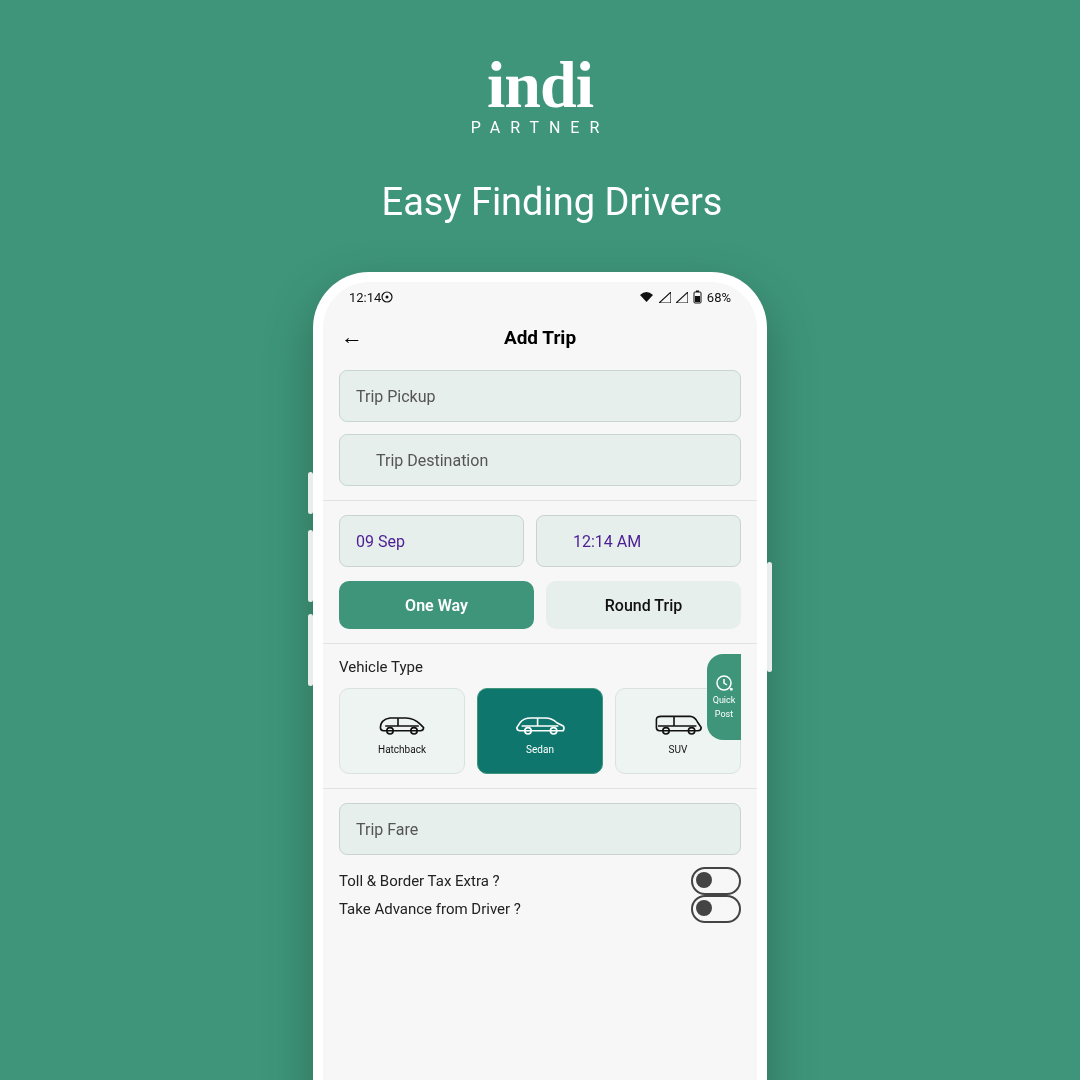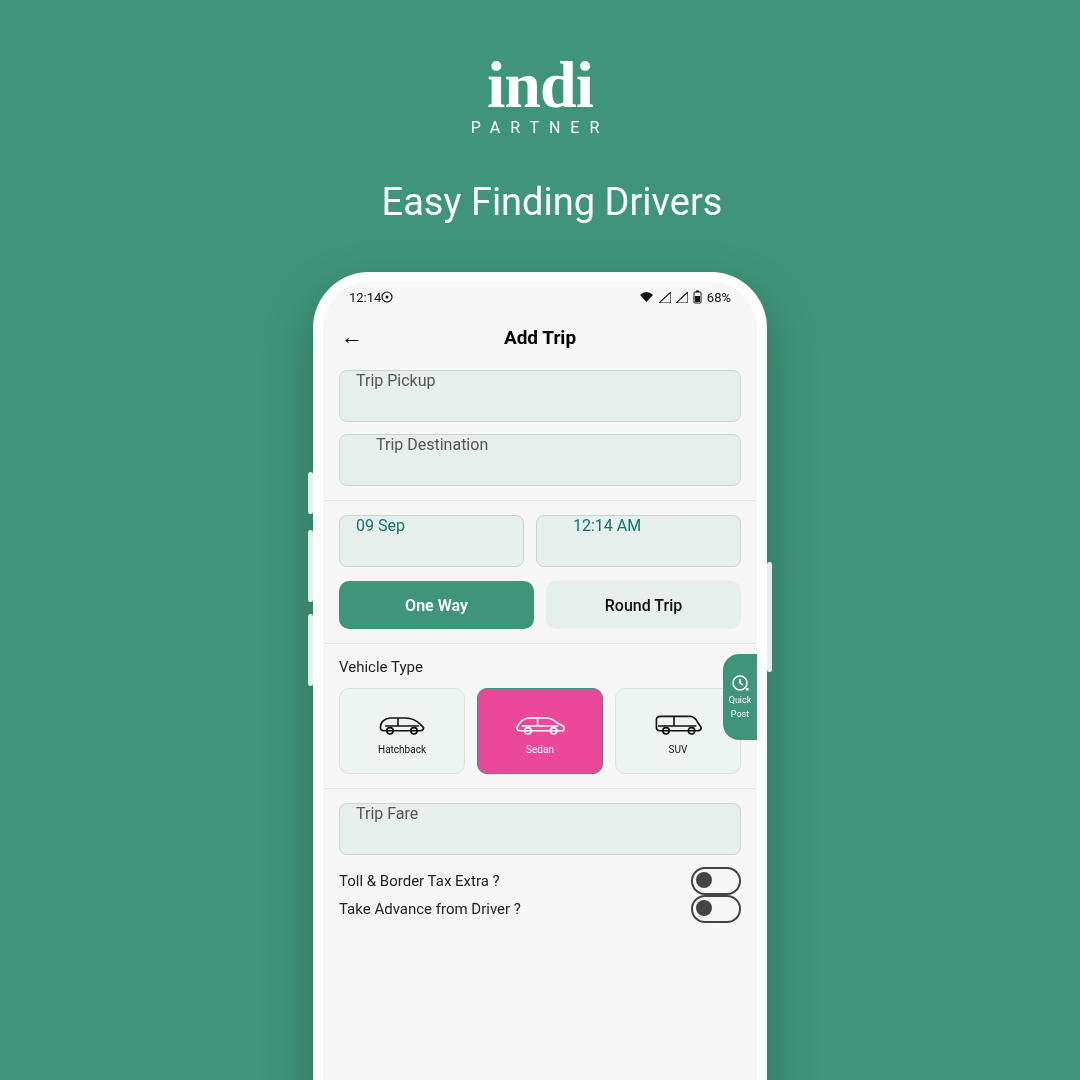--- a/index.html
+++ b/index.html
@@ -25,38 +25,38 @@
   .sb-right{ display:flex; align-items:center; gap:5px; }
   .sb-right svg { display:block; }
 
   .appbar { height:50px; display:flex; align-items:center; position:relative; }
   .back { position:absolute; left:18px; font-size:22px; font-weight:700; line-height:1; cursor:pointer; }
   .appbar-title { width:100%; text-align:center; font-weight:700; font-size:19px; }
 
   .section { border-top:1px solid #e2e2e2; padding:14px 16px; }
   .section.first { border-top:none; padding-top:8px; }
 
-  .field { background:#e6efeb; border:1px solid #c8d5cf; border-radius:8px; height:52px; display:flex; align-items:flex-start; padding:0 16px; color:#555; font-size:16px; margin-bottom:12px; }
+  .field { background:#e6efeb; border:1px solid #c8d5cf; border-radius:8px; height:52px; display:flex; align-items:center; padding:0 16px; color:#555; font-size:16px; margin-bottom:12px; }
   .field:last-child { margin-bottom:0;padding-left:36px; }
 
   .row { display:flex; gap:12px; }
-  .row .field { flex:1; margin-bottom:0; color:#0f766e; }
+  .row .field { flex:1; margin-bottom:0; color:#4c1d95; }
 
   .seg { display:flex; gap:12px; margin-top:14px; }
   .seg:first-child { margin-top:0; }
   .seg button { flex:1; height:48px; border:none; border-radius:10px; font-size:16px; cursor:pointer; background:#e6efeb; color:#111; font-weight:500; }
   .seg button.active { background:#3e9579; color:#fff; font-weight:600; }
 
-  .quick-tab { position:absolute; right:0; top:372px; width:34px; height:86px; background:#3e9579; border-radius:16px 0 0 16px; color:#fff; display:flex; flex-direction:column; align-items:center; justify-content:center; gap:4px; cursor:pointer; }
+  .quick-tab { position:absolute; right:16px; top:372px; width:34px; height:86px; background:#3e9579; border-radius:16px 0 0 16px; color:#fff; display:flex; flex-direction:column; align-items:center; justify-content:center; gap:4px; cursor:pointer; }
   .quick-tab span { font-size:9px; line-height:1.1; text-align:center; }
 
   .vt-title { font-size:15px; color:#222; margin-bottom:12px; }
   .vt-row { display:flex; gap:12px; }
   .vt { flex:1; height:86px; border-radius:10px; border:1px solid #d8e3de; background:#eef4f1; display:flex; flex-direction:column; align-items:center; justify-content:center; gap:8px; cursor:pointer; font-size:10px; color:#111; }
-  .vt.active { background:#ec4899; color:#fff; border-color:#3e9579; }
+  .vt.active { background:#0f766e; color:#fff; border-color:#3e9579; }
   .vt svg { width:56px; height:28px; }
   .vt.active svg { stroke:#fff; }
   .vt:not(.active) svg { stroke:#111; }
 
   .toggle-row { display:flex; align-items:center; justify-content:space-between; }
   .toggle-row:first-of-type { margin-top:14px; }
   .toggle-row span { font-size:15px; color:#222; }
   .switch { width:50px; height:28px; border:2.5px solid #444; border-radius:99px; position:relative; cursor:pointer; background:transparent; }
   .knob { position:absolute; left:3px; top:3px; width:16px; height:16px; background:#444; border-radius:50%; }
 </style>

